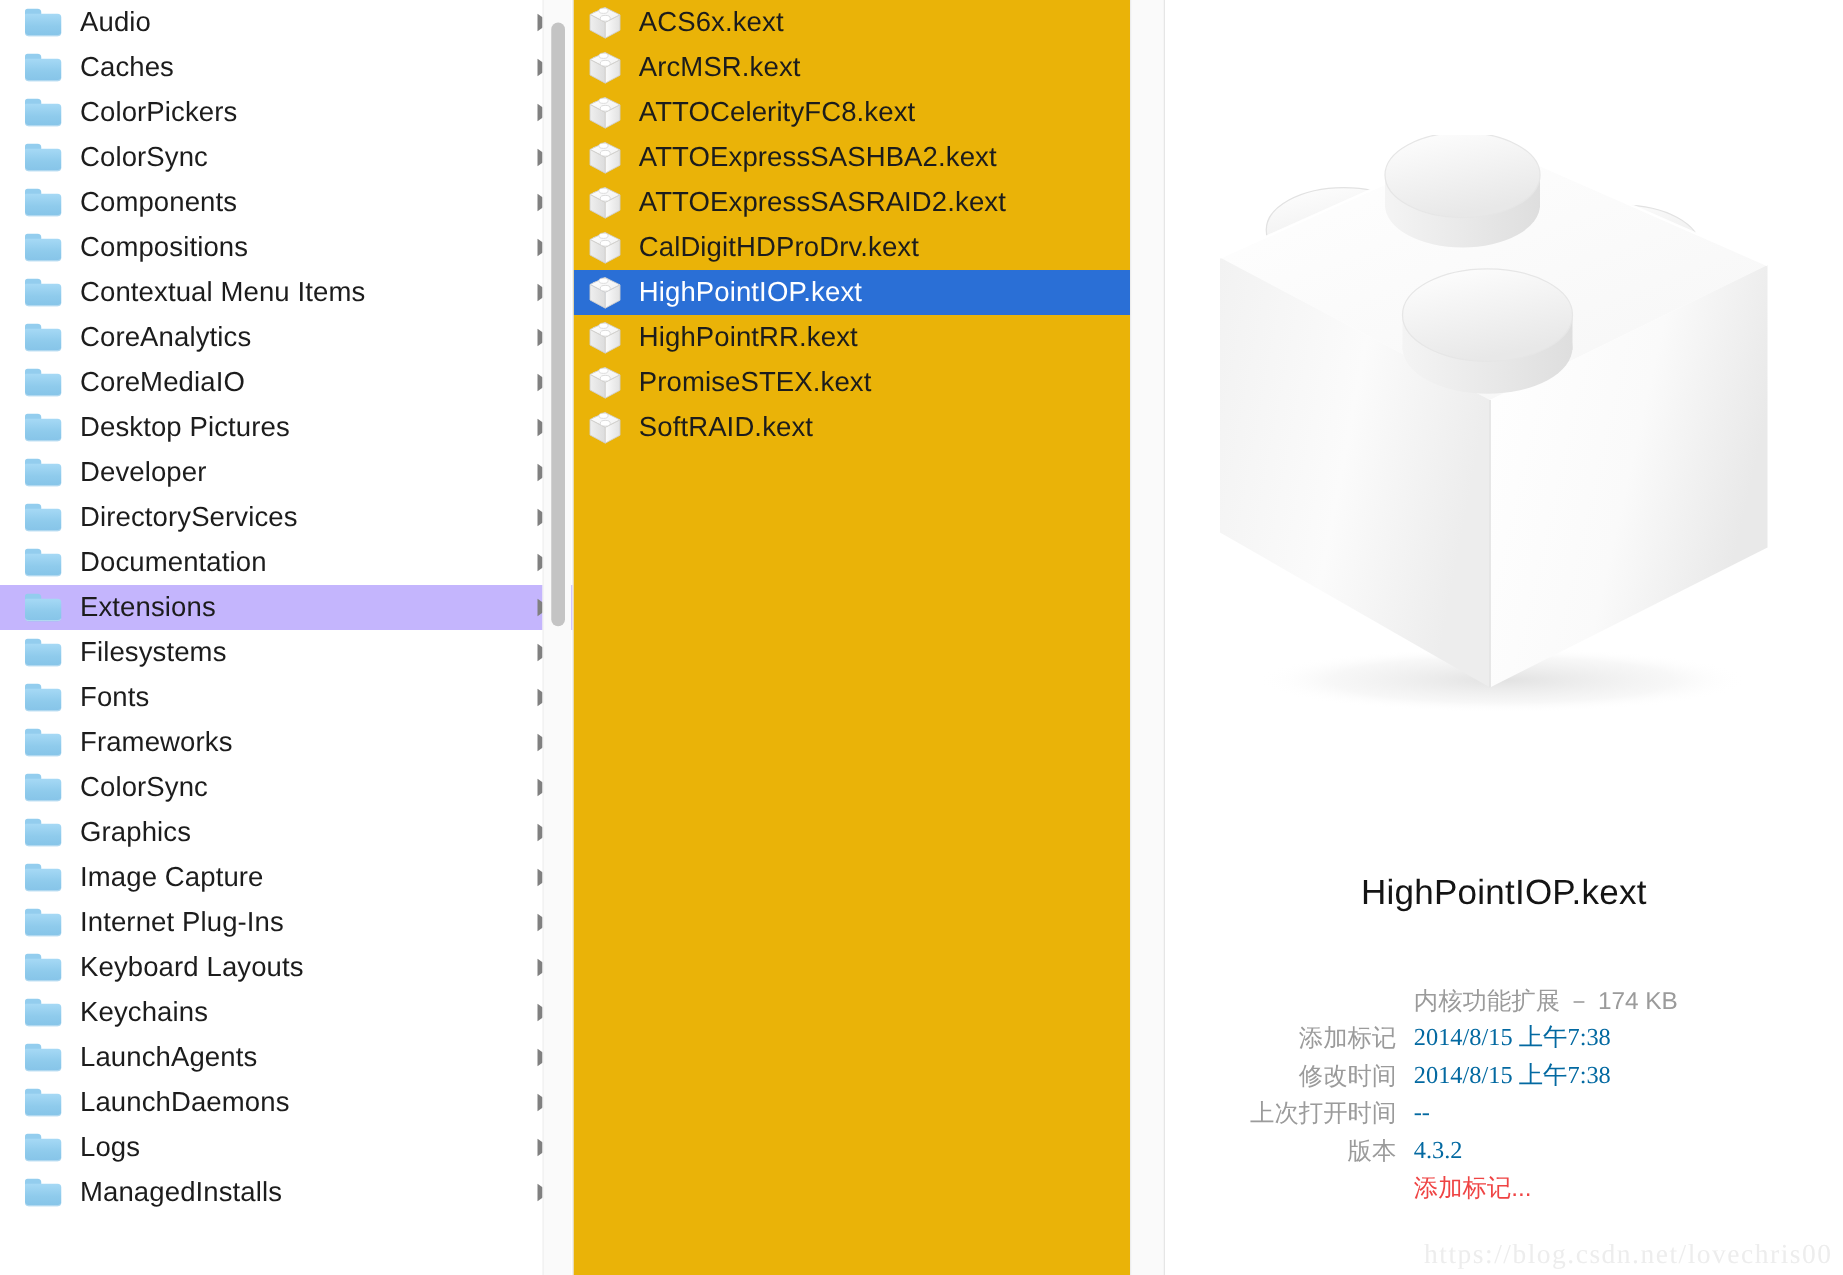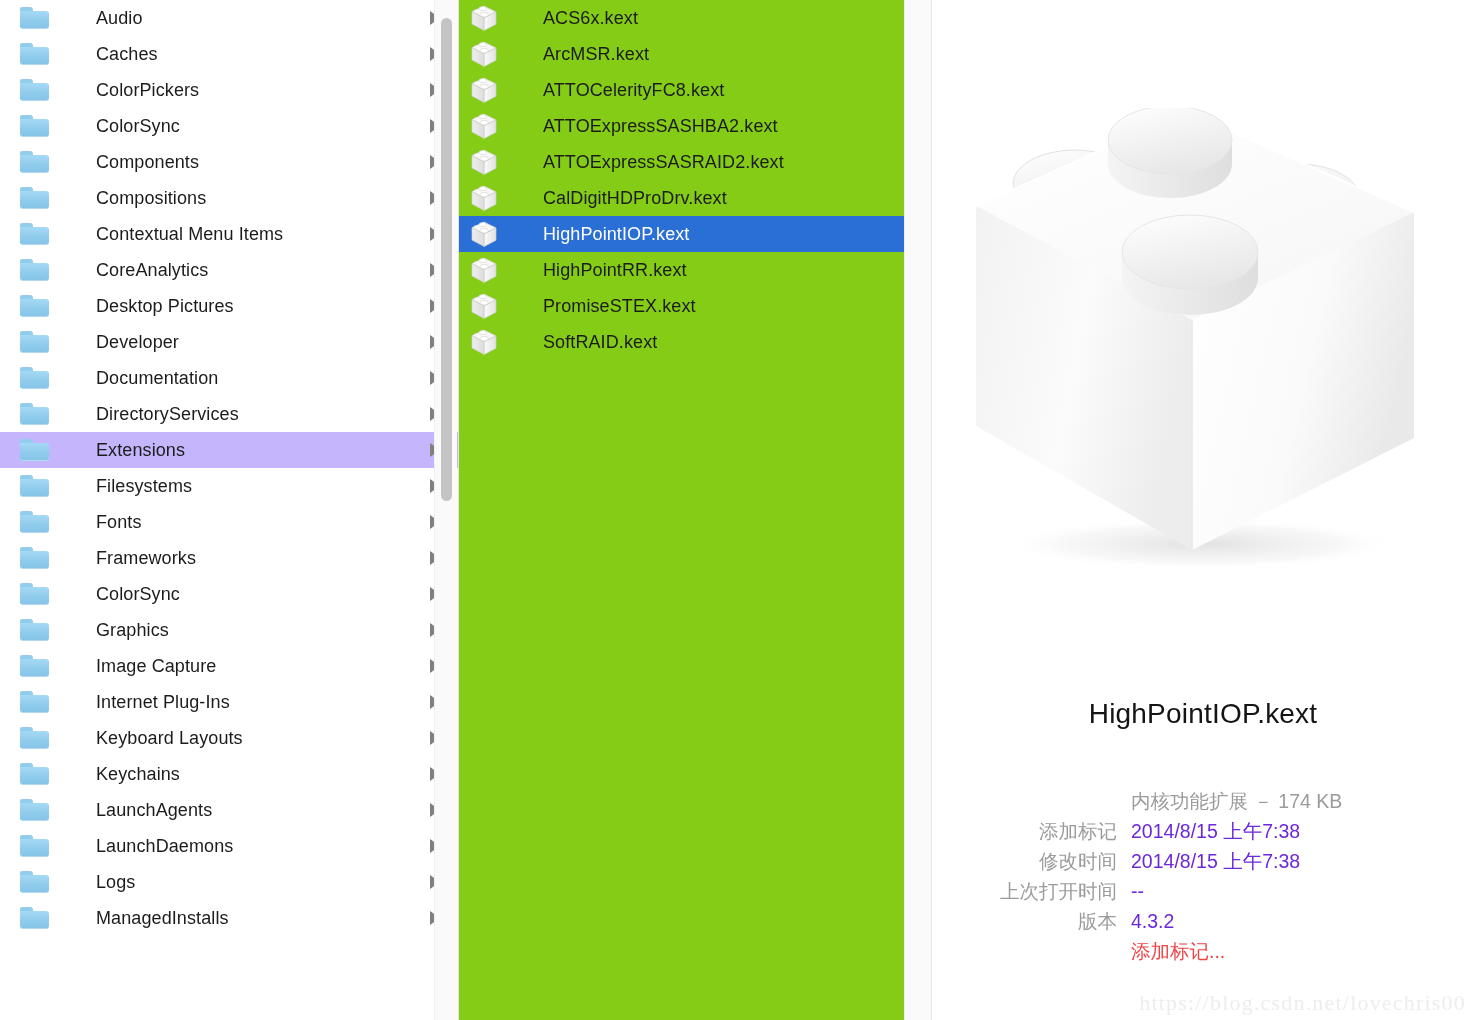--- a/index.html
+++ b/index.html
@@ -66,26 +66,25 @@
   .folder-icon .body {
     position: absolute;
     left: 0; top: 4px;
     width: 29px;
     height: 18px;
     border-radius: 1px 3px 3px 3px;
     background: linear-gradient(180deg, #a6d9f5 0%, #8fcbec 55%, #86c4e8 100%);
     box-shadow: inset 0 -1px 0 rgba(255,255,255,0.35);
   }
   .row-label {
-    font-size: 18px;
+    font-size: 22px;
     color: #1c1c1c;
     letter-spacing: 0.1px;
     white-space: nowrap;
     line-height: 1;
-    margin-left: 32px;
   }
   .disclosure {
     position: absolute;
     right: 18px;
     top: 50%;
     transform: translateY(-50%);
     width: 0; height: 0;
     border-top: 7px solid transparent;
     border-bottom: 7px solid transparent;
     border-left: 10px solid #808080;
@@ -109,21 +108,21 @@
     height: 483px;
     border-radius: 6px;
     background: #c4c4c4;
   }
 
   
   .col2 {
     position: relative;
     width: 473px;
     height: 1020px;
-    background: #84cc16;
+    background: #eab308;
     overflow: hidden;
     flex: 0 0 473px;
   }
   .krow {
     position: relative;
     height: 36px;
     display: flex;
     align-items: center;
     padding-left: 12px;
     box-sizing: border-box;
@@ -200,21 +199,22 @@
     white-space: nowrap;
   }
   .meta-label {
     text-align: right;
     color: #9b9b9b;
     width: 185px;
     padding-right: 14px !important;
   }
   .meta-value {
     text-align: left;
-    color: #6d28d9;
+    color: #0369a1;
+    font-family: Liberation Serif, serif;
   }
   .meta-kind {
     color: #9b9b9b;
     text-align: left;
   }
   .add-tags {
     color: #ef4444;
     text-align: left;
     cursor: default;
   }
@@ -299,45 +299,53 @@
             <span class="body"></span>
           </span>
           <span class="row-label">CoreAnalytics</span>
           <span class="disclosure"></span>
         </div>
         <div class="row">
           <span class="folder-icon">
             <span class="tab"></span>
             <span class="body"></span>
           </span>
+          <span class="row-label">CoreMediaIO</span>
+          <span class="disclosure"></span>
+        </div>
+        <div class="row">
+          <span class="folder-icon">
+            <span class="tab"></span>
+            <span class="body"></span>
+          </span>
           <span class="row-label">Desktop Pictures</span>
           <span class="disclosure"></span>
         </div>
         <div class="row">
           <span class="folder-icon">
             <span class="tab"></span>
             <span class="body"></span>
           </span>
           <span class="row-label">Developer</span>
           <span class="disclosure"></span>
         </div>
         <div class="row">
           <span class="folder-icon">
             <span class="tab"></span>
             <span class="body"></span>
           </span>
+          <span class="row-label">DirectoryServices</span>
+          <span class="disclosure"></span>
+        </div>
+        <div class="row">
+          <span class="folder-icon">
+            <span class="tab"></span>
+            <span class="body"></span>
+          </span>
           <span class="row-label">Documentation</span>
-          <span class="disclosure"></span>
-        </div>
-        <div class="row">
-          <span class="folder-icon">
-            <span class="tab"></span>
-            <span class="body"></span>
-          </span>
-          <span class="row-label">DirectoryServices</span>
           <span class="disclosure"></span>
         </div>
         <div class="row selected-gray">
           <span class="folder-icon">
             <span class="tab"></span>
             <span class="body"></span>
           </span>
           <span class="row-label">Extensions</span>
           <span class="disclosure"></span>
         </div>

